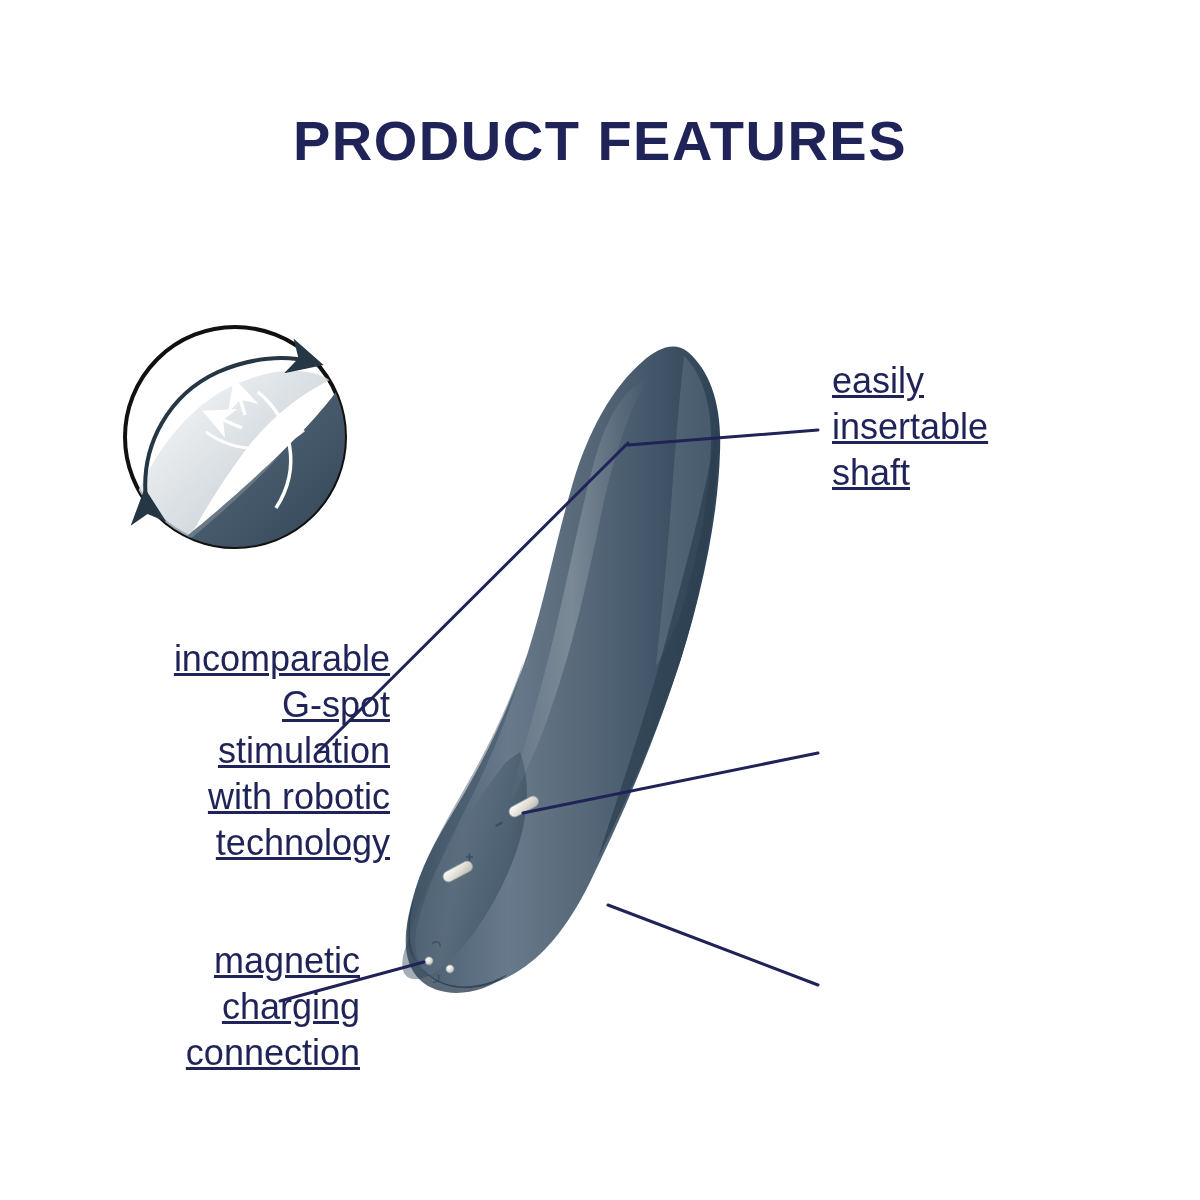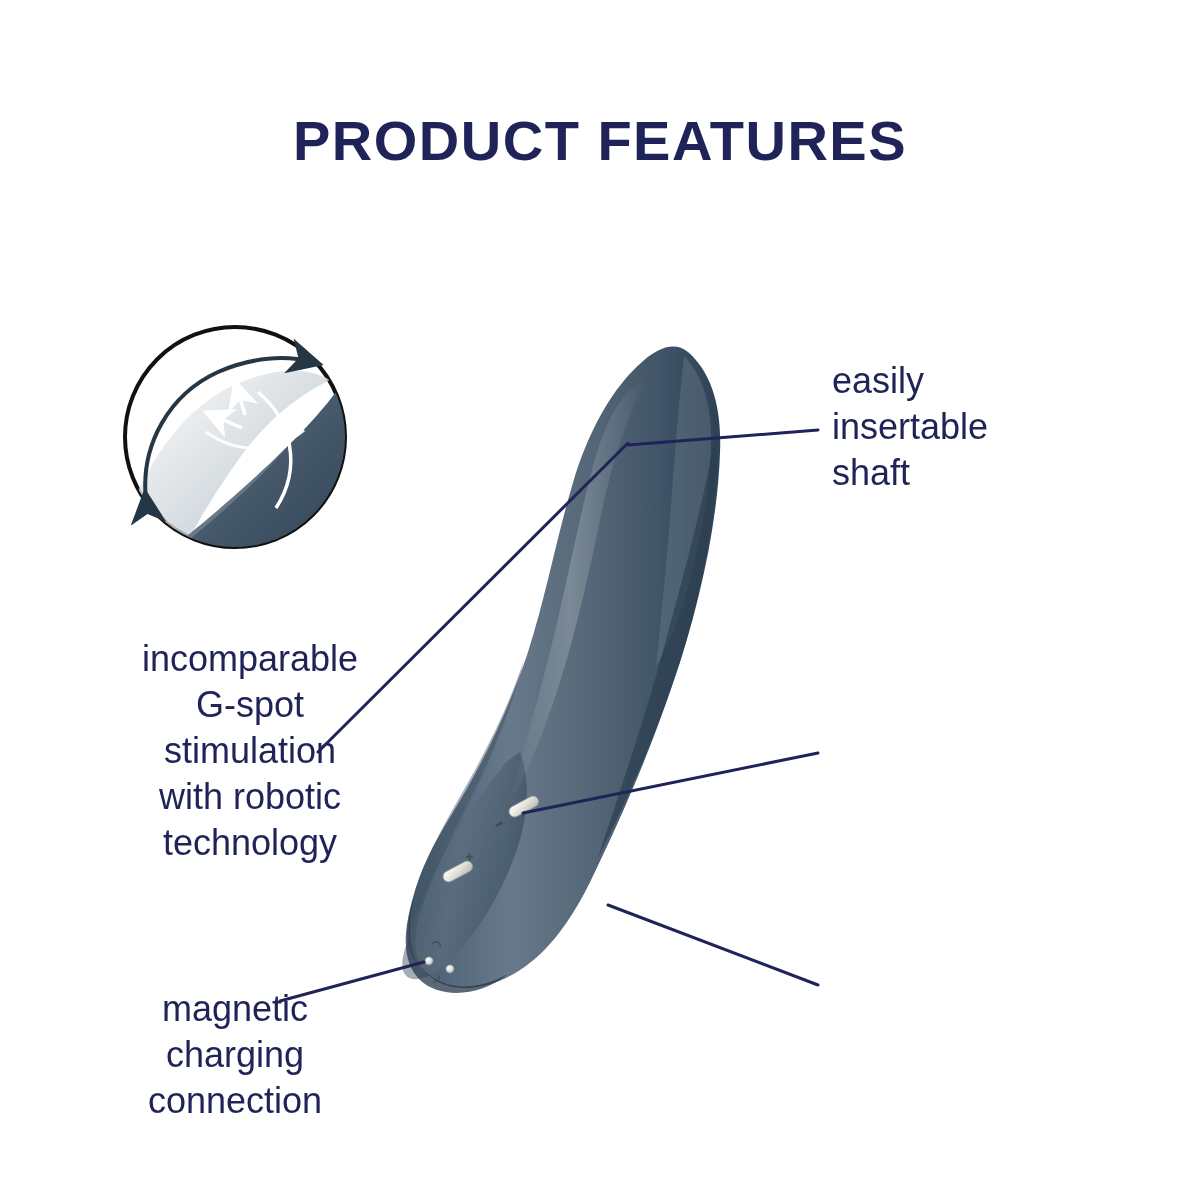--- a/index.html
+++ b/index.html
@@ -31,29 +31,30 @@
     font-family: "Liberation Sans", sans-serif;
   }
   .feature-label {
     position: absolute;
     color: #1f2358;
     font-size: 36px;
     line-height: 1.28;
     font-family: "Liberation Sans", sans-serif;
     font-weight: 400;
     white-space: pre-line;
+    text-decoration: underline;
   }
   .feature-label.right { text-align: left; }
-  .feature-label.left  { text-align: center; }
+  .feature-label.left  { text-align: right; }
 
   #label-shaft        { left: 832px; top: 358px; width: 260px; }
   #label-switch       { left: 832px; top: 636px; width: 270px; }
   #label-silicone     { left: 832px; top: 938px; width: 270px; }
   #label-gspot        { left: 110px; top: 636px; width: 280px; }
-  #label-magnetic     { left: 110px; top: 938px; width: 250px; margin-top: 48px; }
+  #label-magnetic     { left: 110px; top: 938px; width: 250px; }
 
   #artwork {
     position: absolute;
     left: 0; top: 0;
     width: 1200px;
     height: 1200px;
   }
 </style>
 </head>
 <body>

